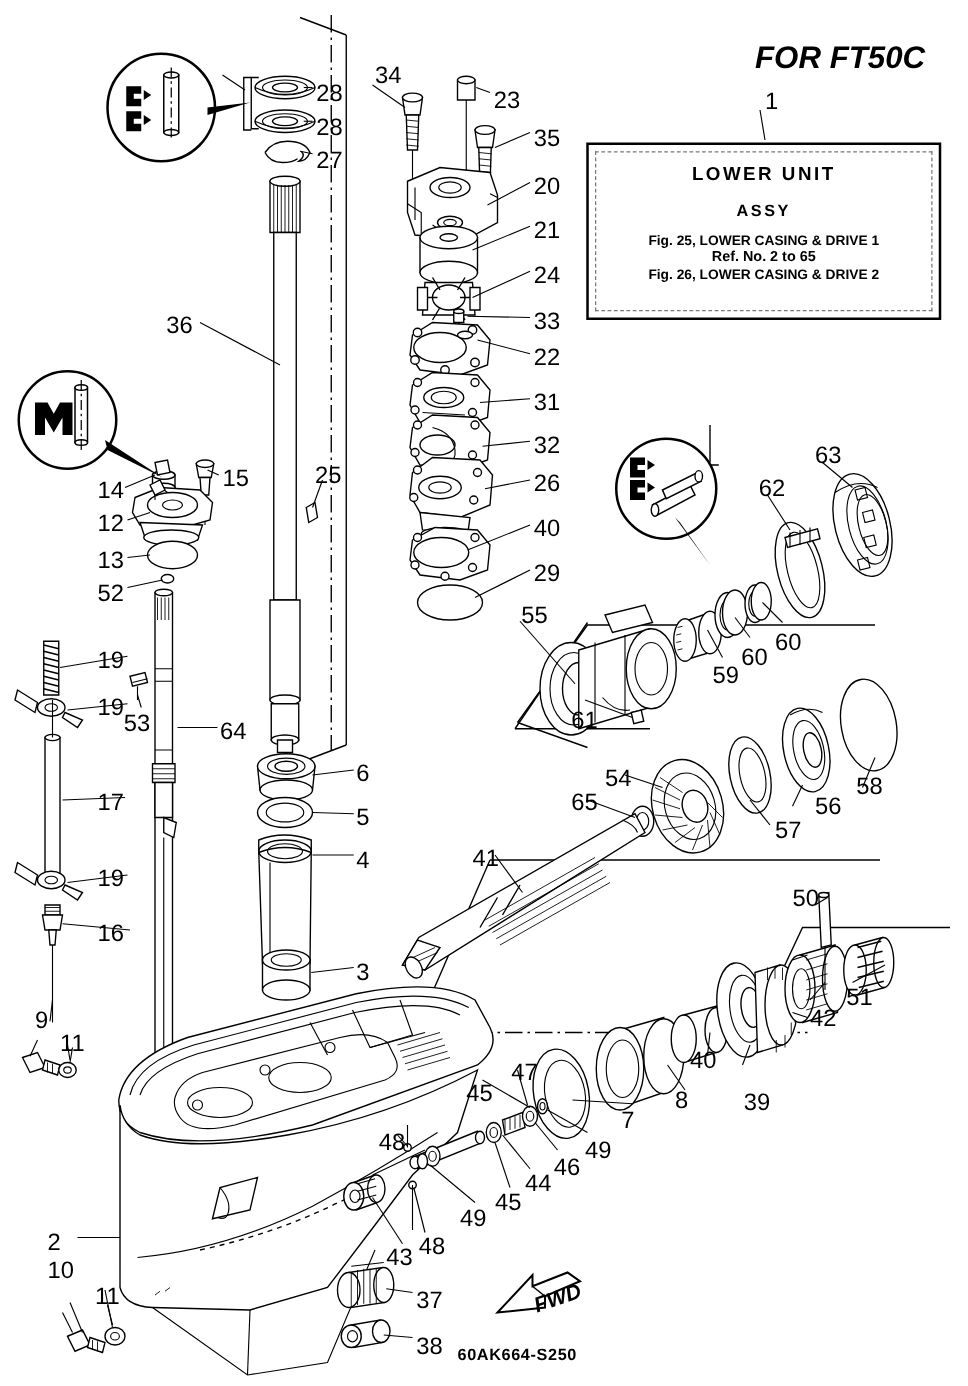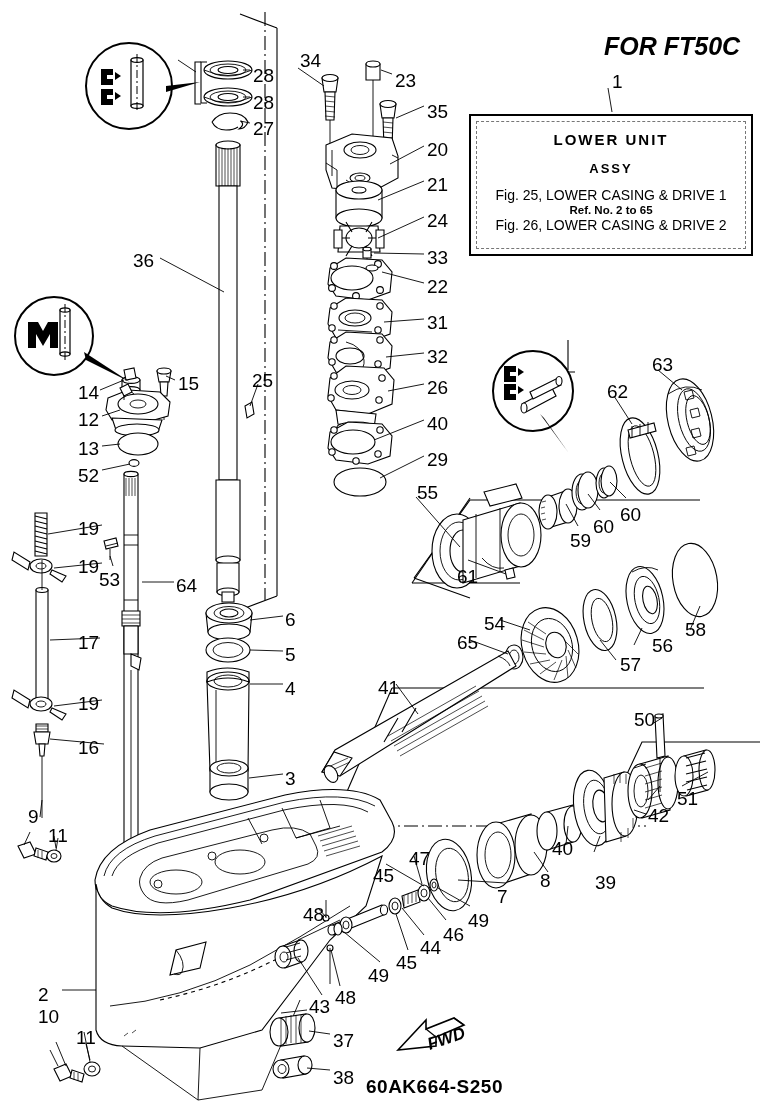--- a/index.html
+++ b/index.html
@@ -51,36 +51,36 @@
     padding-top:9px;
   }
   .tb-l1{
     font-size:15px; font-weight:bold; letter-spacing:2px;
     margin-bottom:13px;
   }
   .tb-l2{
     font-size:13px; font-weight:bold; letter-spacing:2px;
     margin-bottom:11px;
   }
-  .tb-l3{ font-size:14px; font-weight:normal; line-height:1.18;}
+  .tb-l3{ font-size:11px; font-weight:bold; line-height:1.18;}
   .tb-l4{ font-size:11.5px; font-weight:bold; line-height:1.2;}
   
   #model-label{
     position:absolute;
     left:604px; top:32px;
     font-size:25px;
     font-weight:bold;
     font-style:italic;
     letter-spacing:0px;
   }
   
   #doc-code{
     position:absolute;
     left:366px; top:1076px;
-    font-size:19px;
+    font-size:13px;
     font-weight:bold;
     letter-spacing:0.5px;
   }
   
   #fwd-arrow{
     position:absolute;
     left:396px; top:1016px;
     width:72px; height:50px;
   }
   #fwd-text{

